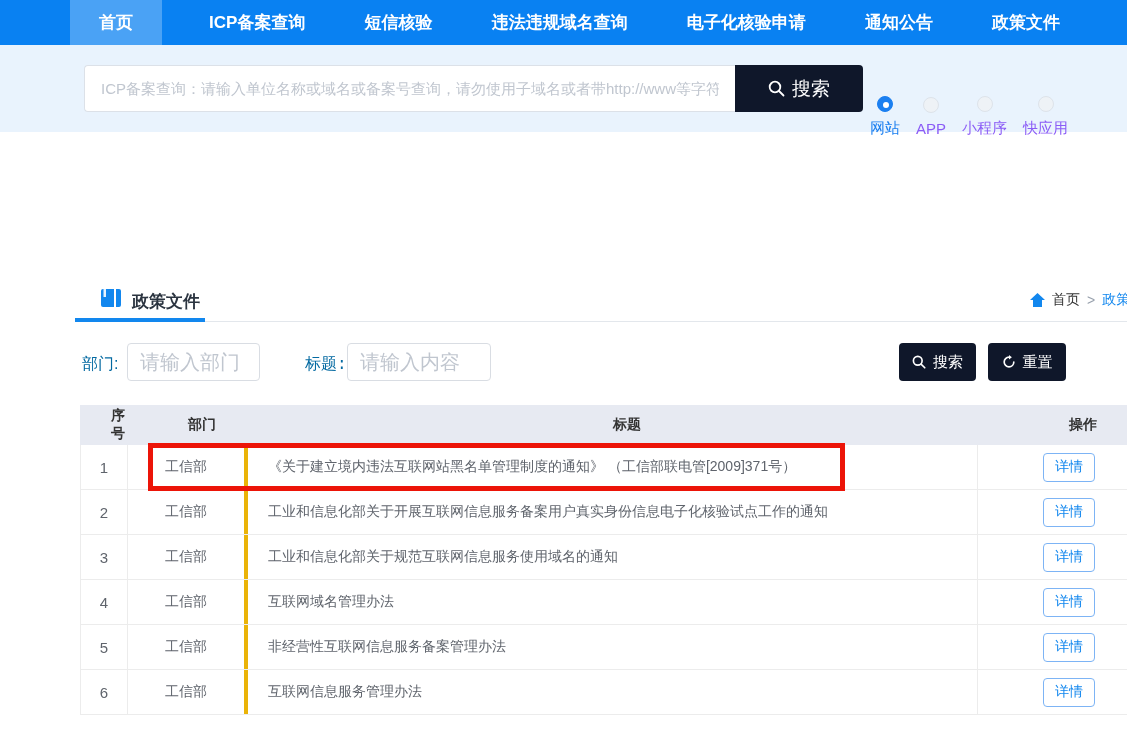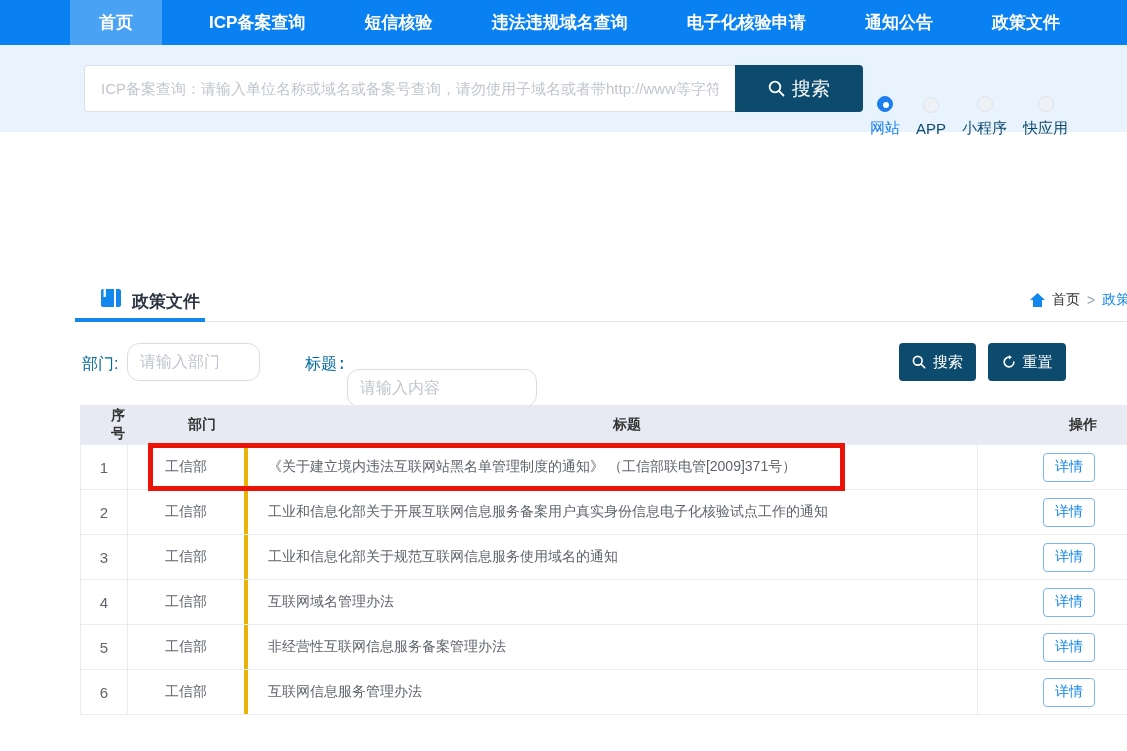--- a/index.html
+++ b/index.html
@@ -39,51 +39,51 @@
   
   .search-sec { position:relative; height:87px; background:#e9f3fd; }
   .search-box { position:absolute; left:84px; top:20px; width:779px; height:47px; display:flex; }
   .search-box input {
     flex:1; height:47px; border:1px solid #dce1e8; border-right:none; border-radius:4px 0 0 4px;
     padding:0 16px; font-size:15px; color:#333; outline:none; background:#fff;
     font-family:"Liberation Sans","DejaVu Sans",sans-serif;
   }
   .search-box input::placeholder { color:#c0c6cf; }
   .btn-primary {
-    background:#0c4a6e; color:#fff; border:none; cursor:pointer;
+    background:#0f172a; color:#fff; border:none; cursor:pointer;
     display:flex; align-items:center; justify-content:center; gap:7px;
     font-family:"Liberation Sans","DejaVu Sans",sans-serif;
   }
   .btn-big { width:128px; height:47px; font-size:19px; border-radius:0 4px 4px 0; }
   .radio-group { position:absolute; left:870px; top:51px; display:flex; align-items:center; gap:16px; white-space:nowrap; }
   .radio { display:flex; align-items:center; gap:7px; cursor:pointer;flex-direction:column; }
   .rdot {
     width:16px; height:16px; border-radius:50%; background:#eef2f6; border:1px solid #dde3ea; position:relative;
   }
   .radio.selected .rdot { background:#1b7ff0; border-color:#1b7ff0; }
   .radio.selected .rdot::after {
     content:""; position:absolute; left:5px; top:5px; width:6px; height:6px; border-radius:50%; background:#fff;
   }
-  .rlabel { font-size:15px; color:#0c4a6e; }
+  .rlabel { font-size:15px; color:#8b5cf6; }
   .radio.selected .rlabel { color:#1b7ff0; }
   
   .book-icon { position:absolute; left:100px; top:287px; width:22px; height:22px; }
   .sec-title { position:absolute; left:132px; top:290px; font-size:17px; font-weight:bold; color:#2b3440; }
   .tab-line { position:absolute; left:75px; top:321px; width:1052px; height:1px; background:#e3e7ec; }
   .tab-line-blue { position:absolute; left:75px; top:318px; width:130px; height:4px; background:#1287ee; }
   .breadcrumb { position:absolute; left:1030px; top:291px; display:flex; align-items:center; gap:7px; white-space:nowrap; font-size:14px; }
   .breadcrumb .home-ic { width:15px; height:14px; }
   .bc-home { color:#333; text-decoration:none; cursor:pointer; }
   .bc-sep { color:#98a1ad; }
   .bc-cur { color:#1287ee; }
   
   .f-label { position:absolute; font-size:16px; color:#0369a1; top:354px; }
   .f-input {
-    position:absolute; top:343px; height:38px; border:1px solid #d9dde3; border-radius:12px;
-    padding:0 12px; font-size:16px; color:#333; outline:none; background:#fff;
+    position:absolute; top:343px; height:38px; border:1px solid #d9dde3; border-radius:4px;
+    padding:0 12px; font-size:20px; color:#333; outline:none; background:#fff;
     font-family:"Liberation Sans","DejaVu Sans",sans-serif;
   }
   .f-input::placeholder { color:#c0c6cf; }
   .btn-sm { position:absolute; top:343px; height:38px; border-radius:4px; font-size:15px; padding:0 13px; }
   
   .tbl { position:absolute; left:80px; top:405px; width:1080px; }
   .tbl-header {
     display:grid; grid-template-columns:48px 120px 730px 182px; height:40px;
     background:#e7eaf2; align-items:center; font-size:14px; font-weight:bold; color:#333;
   }
@@ -172,21 +172,21 @@
       <path d="M7.5 0 L15 7 H12 V14 H3 V7 H0 Z" fill="#1287ee"></path>
     </svg>
     <a class="bc-home">首页</a>
     <span class="bc-sep">&gt;</span>
     <span class="bc-cur">政策文件</span>
   </div>
 
   <span class="f-label" style="left:82px;">部门:</span>
   <input class="f-input" style="left: 127px; width: 133px;" placeholder="请输入部门">
   <span class="f-label" style="left:305px;font-family:Liberation Mono, monospace;">标题:</span>
-  <input class="f-input" style="left: 347px; width: 190px; margin-top: 26px;" placeholder="请输入内容">
+  <input class="f-input" style="left: 347px; width: 144px;" placeholder="请输入内容">
   <button class="btn-primary btn-sm" style="left:899px; width:77px;">
     <svg width="14" height="14" viewBox="0 0 17 17">
       <circle cx="7" cy="7" r="5.3" fill="none" stroke="#fff" stroke-width="2"></circle>
       <line x1="11" y1="11" x2="15.5" y2="15.5" stroke="#fff" stroke-width="2" stroke-linecap="round"></line>
     </svg>
     <span>搜索</span>
   </button>
   <button class="btn-primary btn-sm" style="left:988px; width:78px;">
     <svg width="14" height="14" viewBox="0 0 16 16">
       <path d="M13.5 8 A5.5 5.5 0 1 1 8 2.5" fill="none" stroke="#fff" stroke-width="1.9" stroke-linecap="round"></path>

